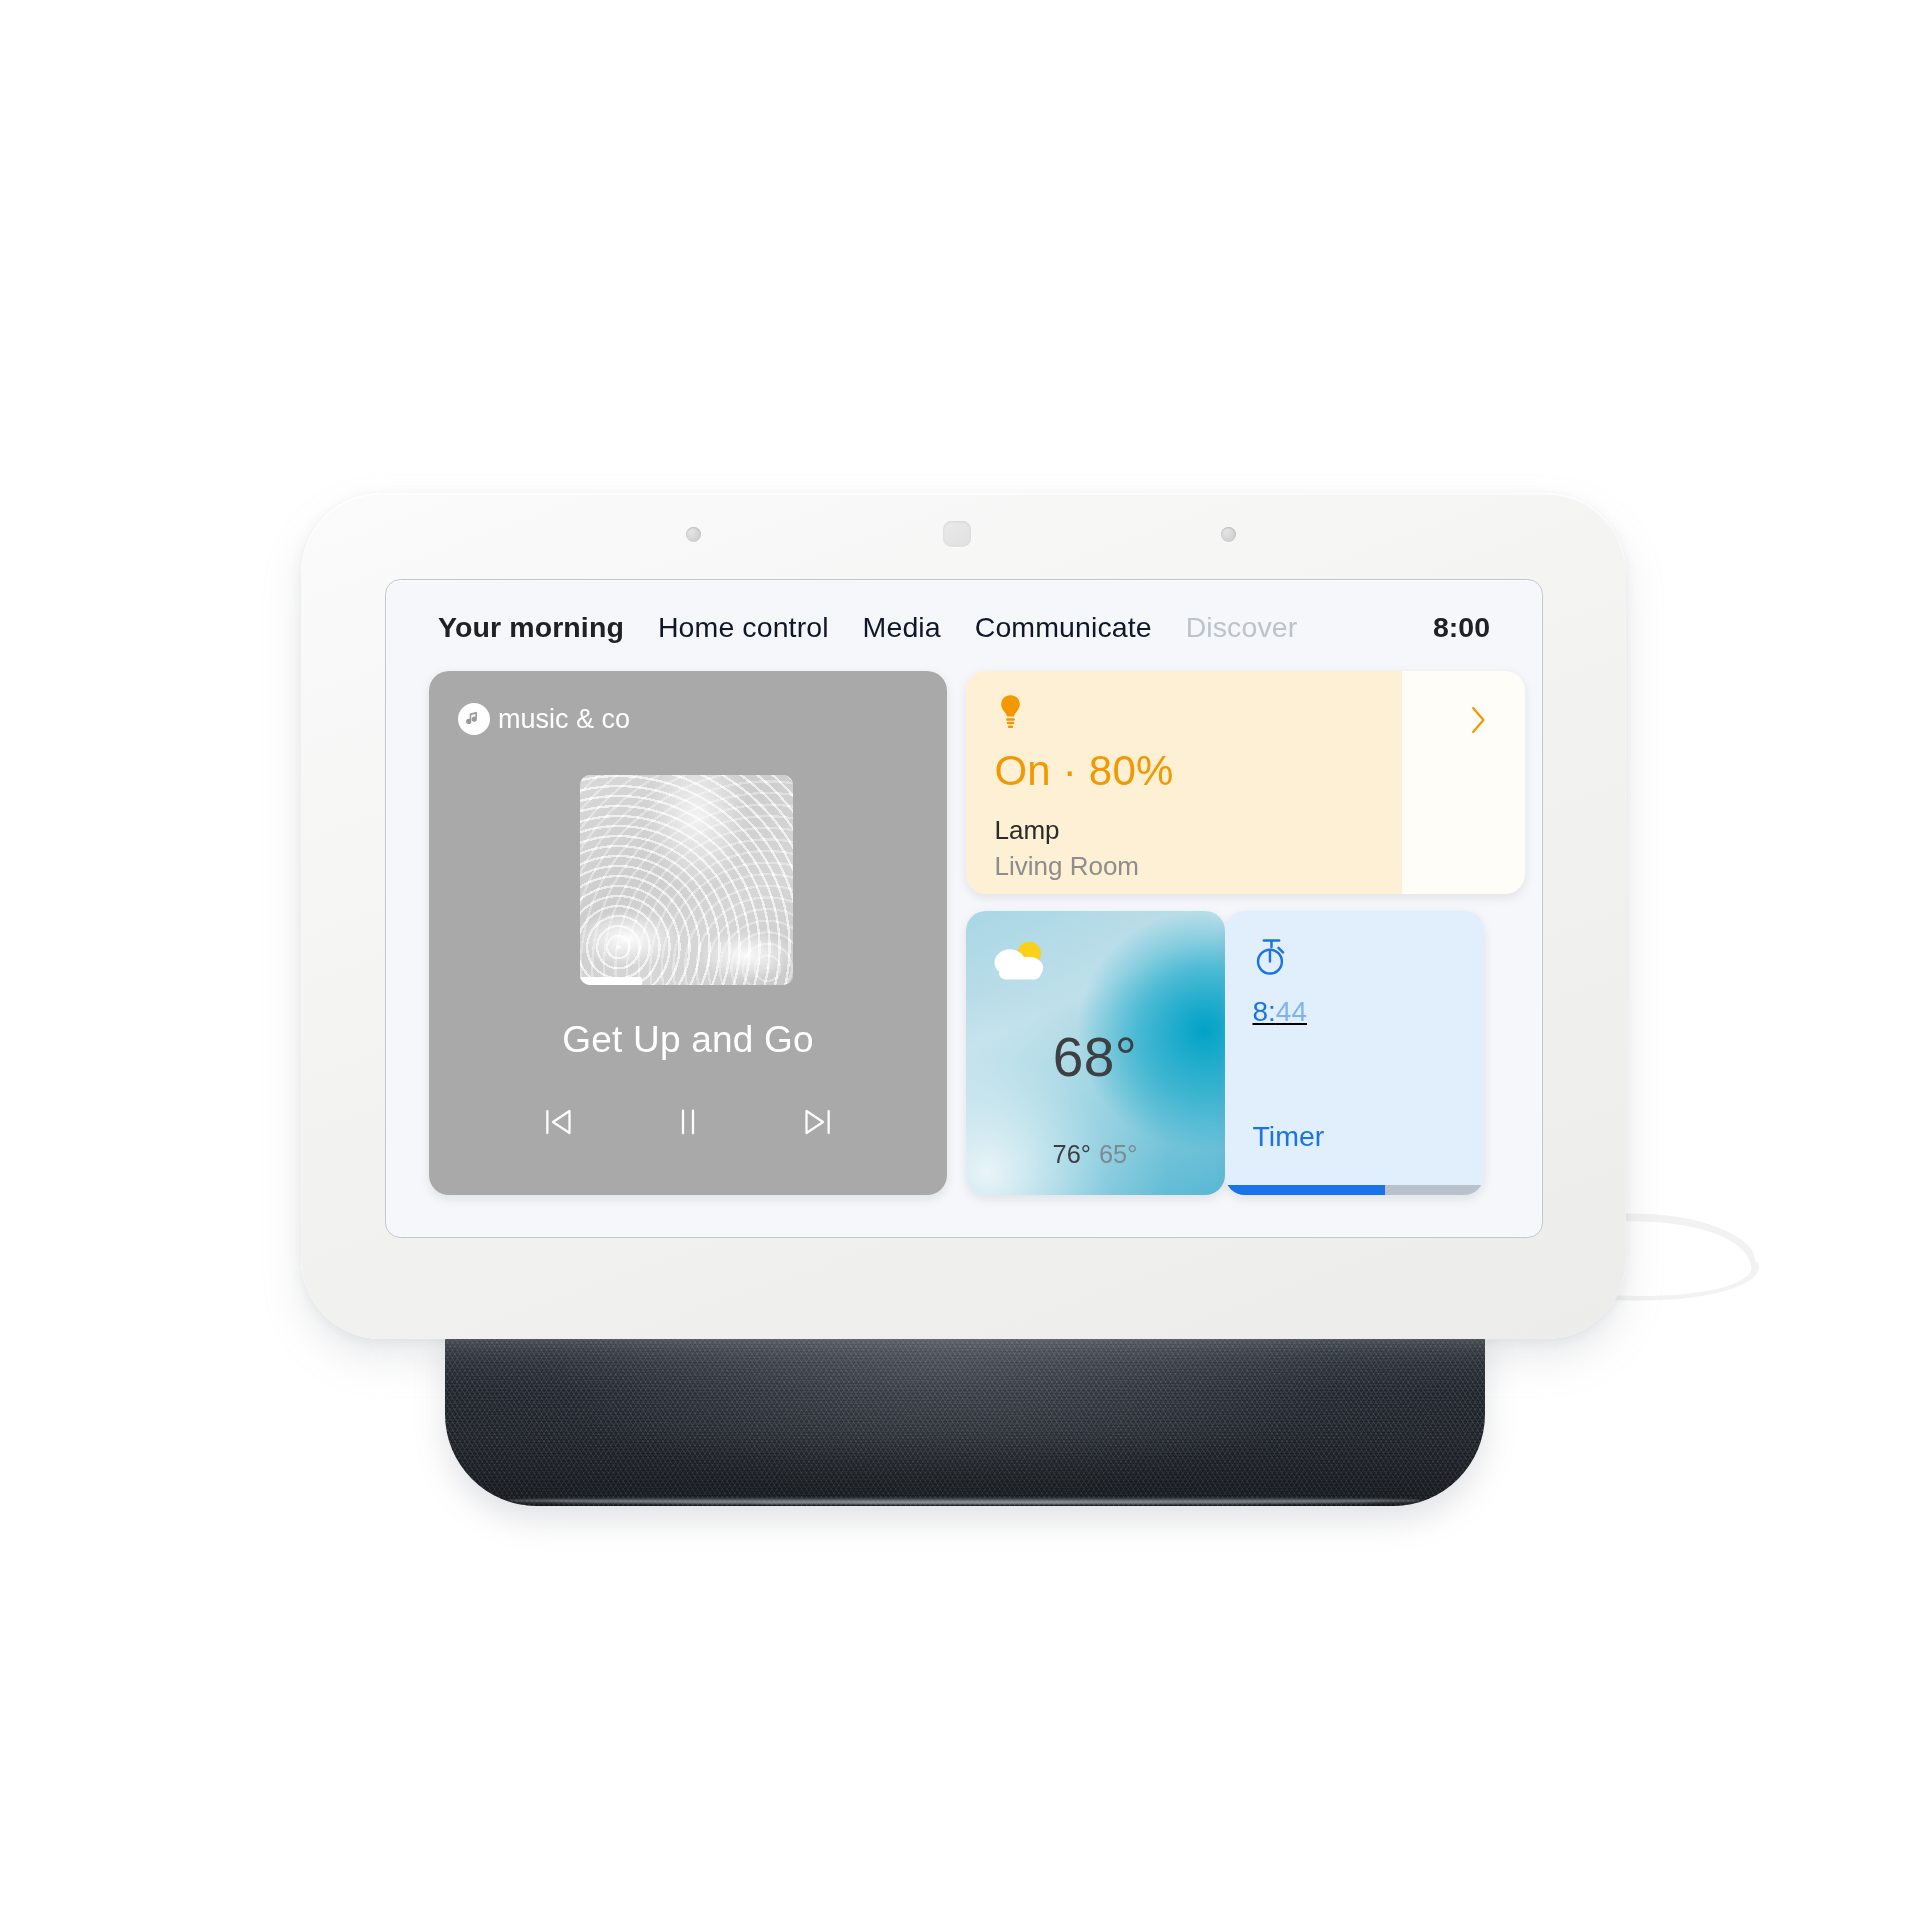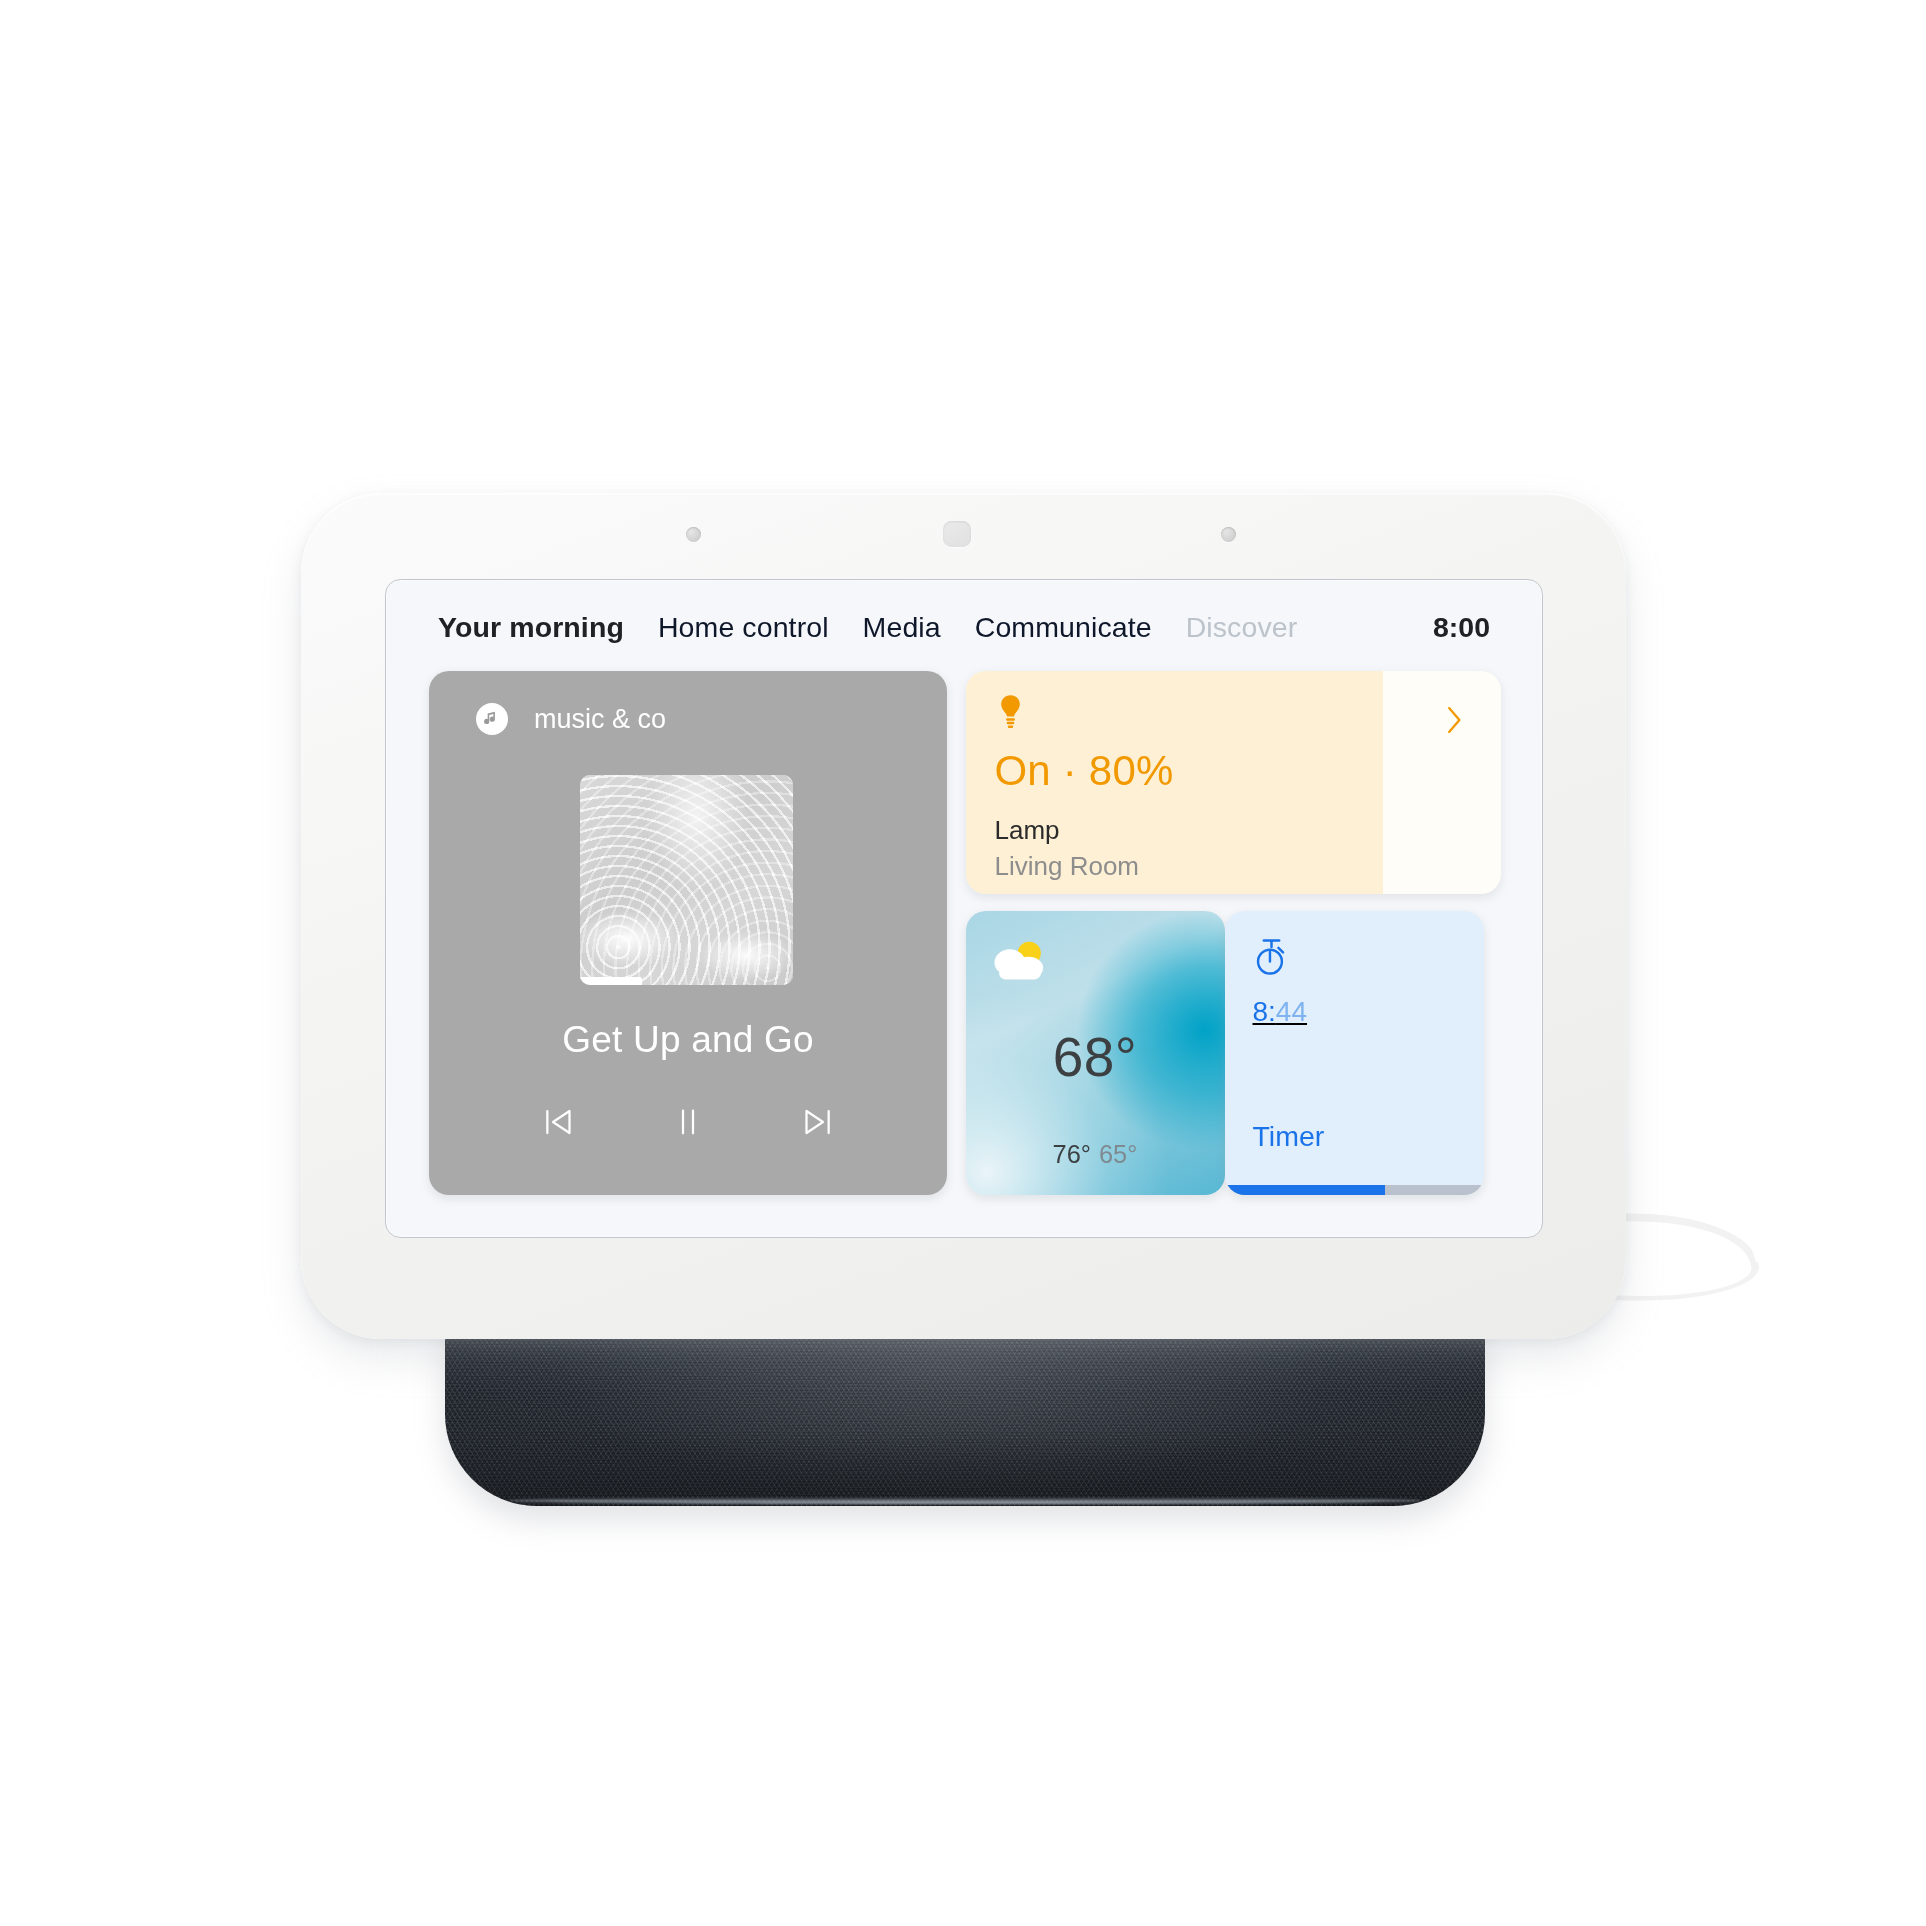--- a/index.html
+++ b/index.html
@@ -169,24 +169,24 @@
     width: 518px;
     height: 524px;
     background: #a9a9a9;
     border-radius: 20px;
     box-shadow: 0 3.1px 9.2px rgba(150,155,165,0.22);
     overflow: hidden;
     flex: none;
   }
   .provider-row {
     position: absolute;
-    left: 47px; top: 32px;
+    left: 29px; top: 32px;
     display: flex;
     align-items: center;
-    gap: 26px;
+    gap: 8px;
   }
   .provider-badge {
     width: 32px; height: 32px;
     border-radius: 50%;
     background: #ffffff;
     display: flex;
     align-items: center;
     justify-content: center;
     flex: none;
   }
@@ -259,20 +259,21 @@
   
   .lamp-card {
     position: relative;
     width: 535px;
     height: 223px;
     border-radius: 20px;
     background: #fffdf7;
     overflow: hidden;
     box-shadow: 0 3.1px 9.2px rgba(150,155,165,0.20);
     flex: none;
+    padding-left: 24px;
   }
   .lamp-fill {
     position: absolute;
     left: 0; top: 0; bottom: 0;
     width: 78%;
     background: #fdf0d4;
   }
   .lamp-inner {
     position: absolute;
     left: 29px; top: 21.6px;

